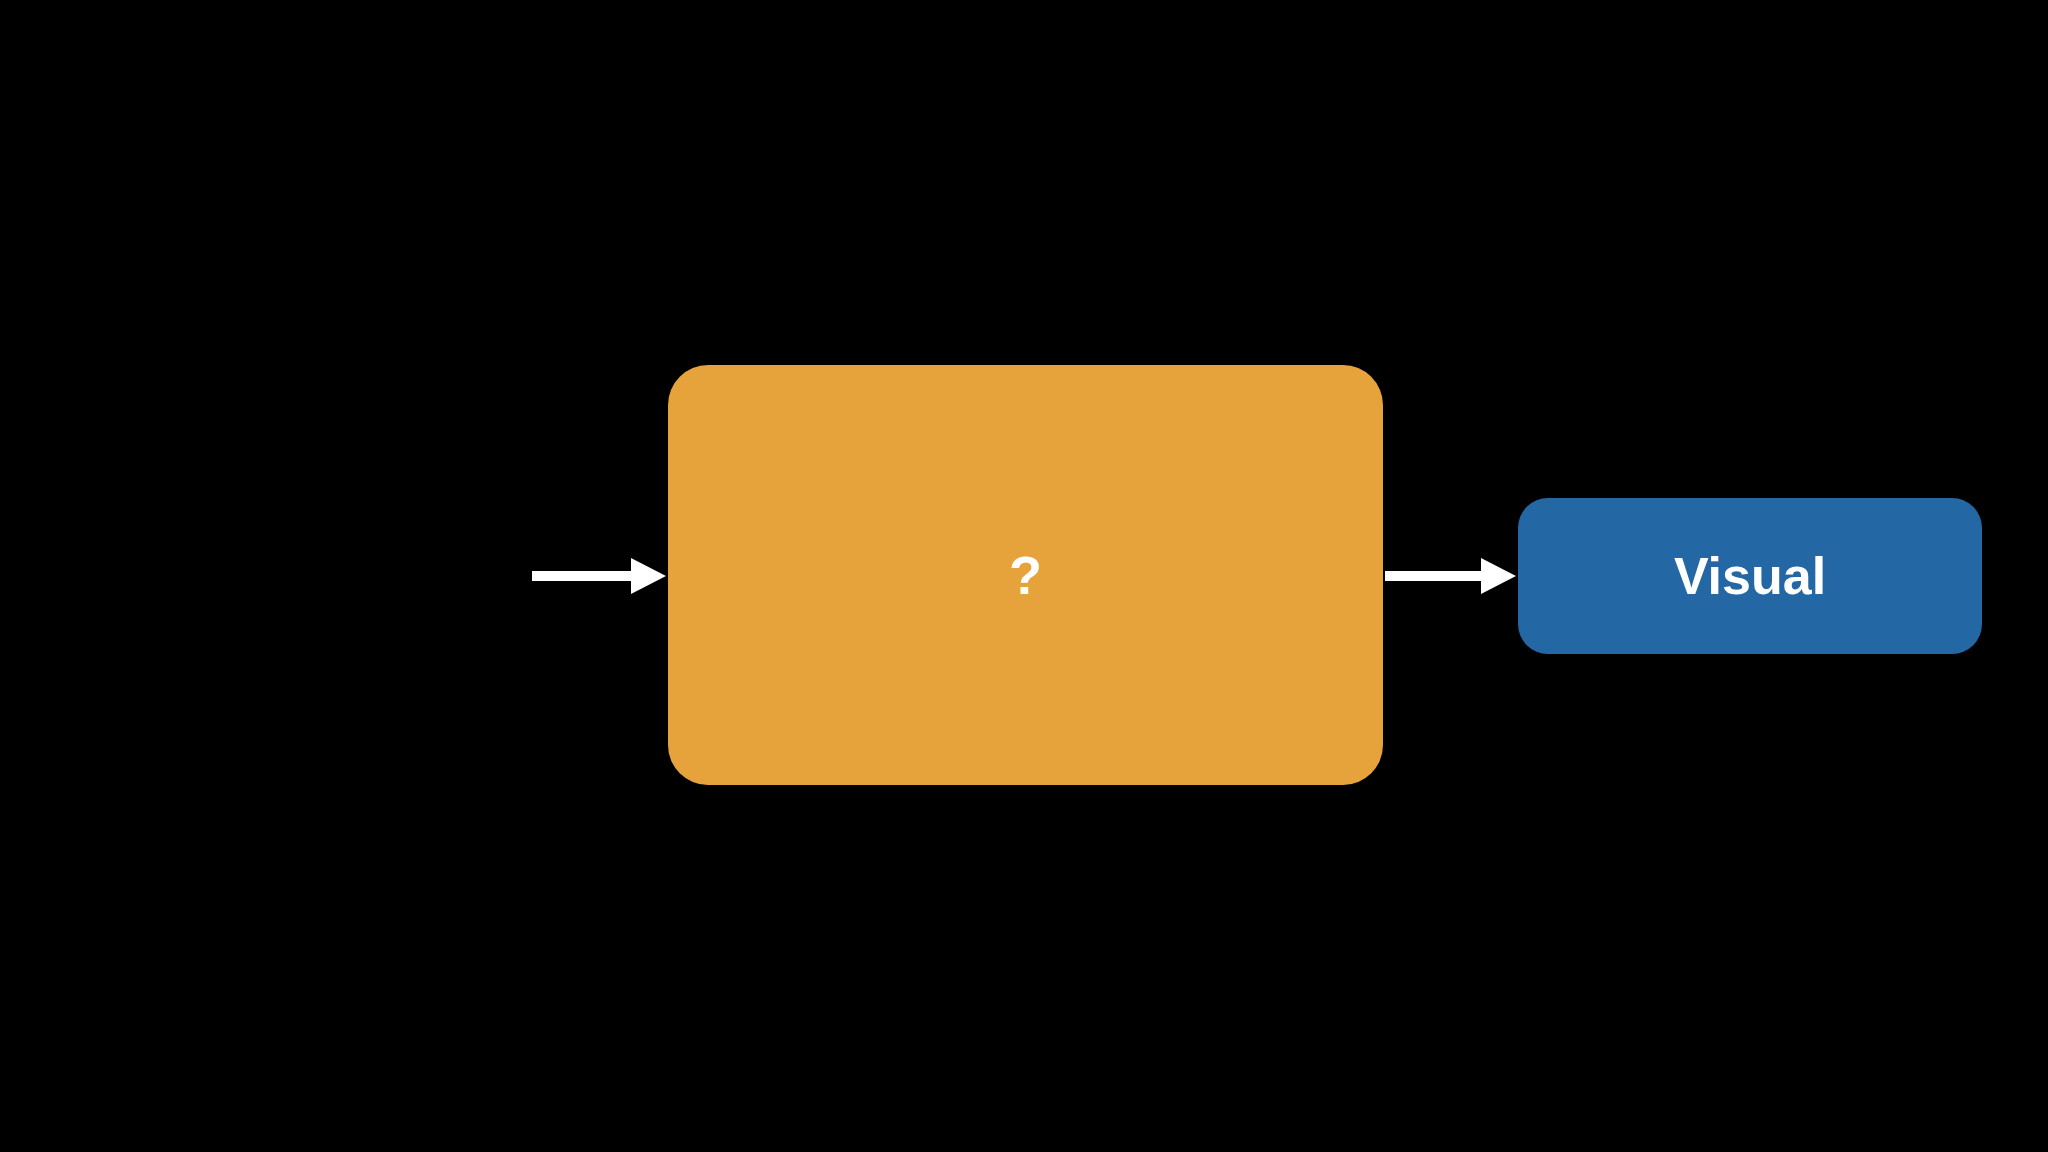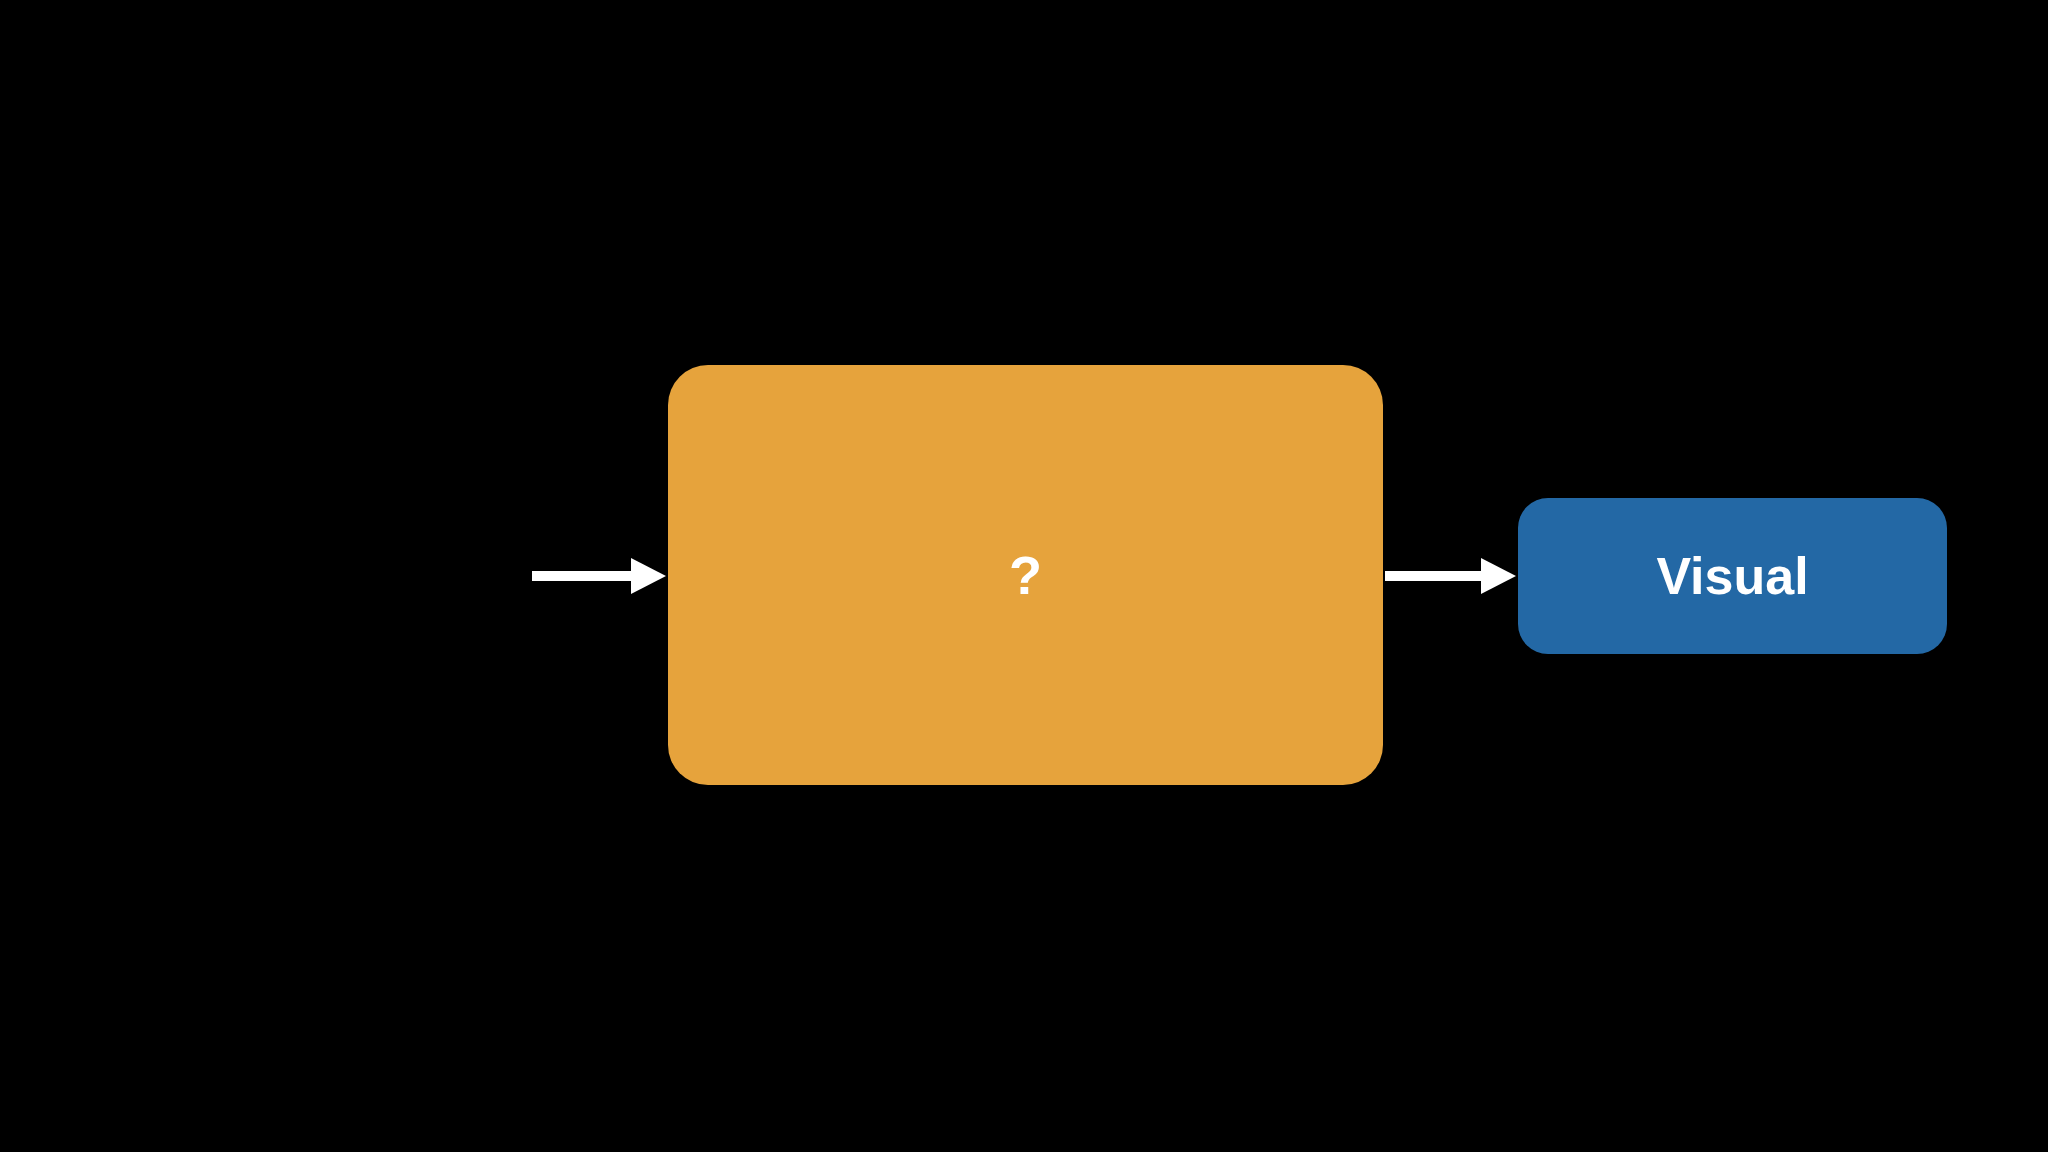--- a/index.html
+++ b/index.html
@@ -45,21 +45,21 @@
   }
   #node-process {
     left: 668px;
     top: 365px;
     width: 715px;
     height: 420px;
   }
   #node-output {
     left: 1518px;
     top: 498px;
-    width: 429px;
+    width: 464px;
     height: 156px;
   }
   .arrow {
     position: absolute;
   }
   .arrow-shaft {
     position: absolute;
     height: 10px;
     background: #ffffff;
   }

